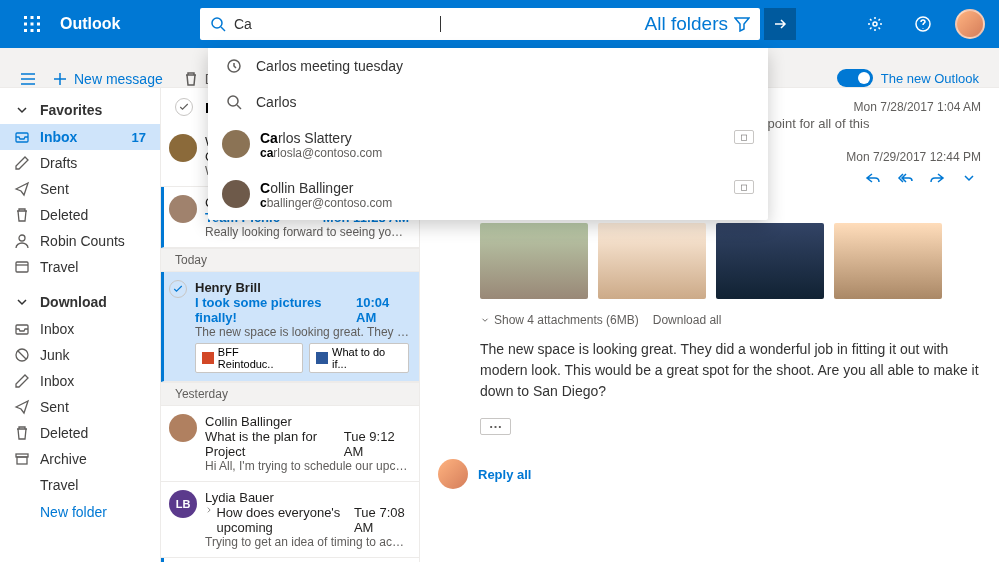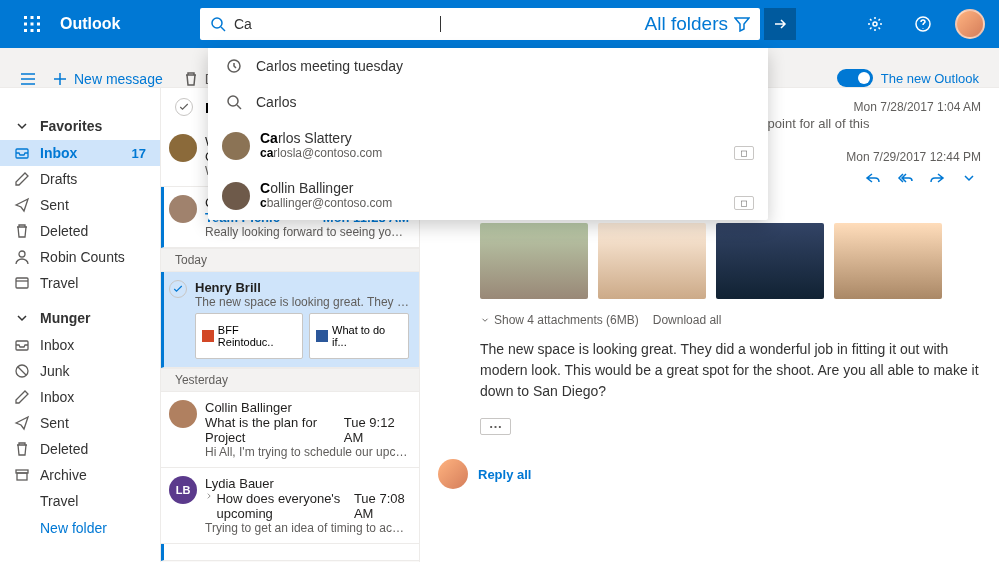--- a/index.html
+++ b/index.html
@@ -26,21 +26,21 @@
 .cmdbar { height: 40px; background: #f3f2f1; border-bottom: 1px solid #edebe9; display: flex; align-items: flex-end; padding: 0 12px; font-size: 14px; color: #333; }
 .hamburger { width: 32px; display:flex; justify-content:center; cursor:pointer; }
 .newmsg { color: #0078d4; display: flex; align-items: center; gap: 6px; cursor:pointer; padding: 0 8px; }
 .cmd-del { display: flex; align-items: center; gap: 6px; margin-left: 12px; cursor:pointer; color:#605e5c;}
 .toggle-wrap { margin-left: auto; display: flex; align-items: center; gap: 8px; font-size: 13px; color: #0078d4; padding-right: 8px;}
 .toggle { width: 36px; height: 18px; background: #0078d4; border-radius: 10px; position: relative; cursor:pointer; }
 .toggle::after { content:''; position:absolute; width:12px; height:12px; background:#fff; border-radius:50%; top:3px; right:3px; }
 
 
 .body { display: flex; height: calc(100% - 88px); }
-.nav { width: 160px; padding: 8px 0; font-size: 14px; overflow:hidden;margin-top:16px; }
+.nav { width: 160px; padding: 8px 0; font-size: 14px; overflow:hidden; }
 .nav-header { display: flex; align-items: center; padding: 6px 14px; font-weight: 600; color: #333; cursor:pointer; }
 .nav-header svg { margin-right: 10px; }
 .nav-item { display: flex; align-items: center; padding: 5px 14px; color: #333; cursor:pointer; }
 .nav-item svg { margin-right: 10px; width:16px; height:16px; stroke:#605e5c; fill:none; stroke-width:1.3;}
 .nav-item.active { background: #cfe4fa; color: #0078d4; font-weight:600;}
 .nav-item.active svg { stroke:#0078d4; }
 .nav-count { margin-left: auto; font-size: 13px; }
 .nav-link { color: #0078d4; padding: 6px 14px 6px 40px; cursor:pointer; font-size:14px;}
 
 .msglist { width: 260px; border-left: 1px solid #edebe9; border-right: 1px solid #edebe9; overflow-y: hidden; font-size: 13px; background:#faf9f8;}
@@ -50,21 +50,21 @@
 .msg { display: flex; padding: 8px 10px 8px 8px; border-bottom: 1px solid #edebe9; cursor:pointer; background:#fff; position:relative;}
 .msg.selected { background: #cfe4fa; border-left: 3px solid #0078d4; padding-left:5px;}
 .msg.unread { border-left: 3px solid #0078d4; padding-left:5px;}
 .msg-avatar { width: 28px; height: 28px; border-radius: 50%; background: #8b7355; flex-shrink: 0; margin-right: 8px; font-size:11px; color:#fff; display:flex; align-items:center; justify-content:center; font-weight:600;}
 .msg-body { flex: 1; min-width: 0; }
 .msg-from { font-size: 13px; color: #201f1e; display:flex; justify-content:space-between; align-items:baseline;}
 .msg-subj { font-size: 13px; color: #201f1e; display:flex; justify-content:space-between;}
 .msg-subj.unread { color: #0078d4; font-weight: 600; }
 .msg-prev { font-size: 12px; color: #605e5c; white-space: nowrap; overflow: hidden; text-overflow: ellipsis; }
 .msg-attach { display:flex; gap:6px; margin-top:4px;}
-.attach-chip { border:1px solid #c8c6c4; background:#fff; border-radius:2px; padding:10px 6px; font-size:11px; display:flex; align-items:center; gap:4px; cursor:pointer;}
+.attach-chip { border:1px solid #c8c6c4; background:#fff; border-radius:2px; padding:2px 6px; font-size:11px; display:flex; align-items:center; gap:4px; cursor:pointer;}
 .ppt-ico { width:12px; height:12px; background:#d24726;}
 .doc-ico { width:12px; height:12px; background:#2b579a;}
 .pin-ico { position:absolute; top:8px; right:10px; color:#0078d4;}
 
 .reading { flex: 1; overflow: hidden; padding: 12px 18px; font-size: 13px; color:#333; background:#fff;}
 .thread-item { display: flex; gap: 10px; margin-bottom: 18px; }
 .thread-avatar { width: 32px; height: 32px; border-radius: 50%; flex-shrink:0; }
 .thread-head { display:flex; justify-content:space-between; align-items:flex-start;}
 .thread-from { color: #0078d4; font-weight: 600; font-size: 14px; }
 .thread-date { color: #605e5c; font-size: 12px; }
@@ -76,21 +76,21 @@
 .t1{background:linear-gradient(#bca,#987);} .t2{background:linear-gradient(#fed,#ca8);} .t3{background:linear-gradient(#346,#123);} .t4{background:linear-gradient(#fdb,#a86);}
 .attach-line { font-size: 12px; color: #605e5c; display:flex; align-items:center; gap:14px;}
 .attach-line span:first-child{display:flex;align-items:center;gap:4px;}
 .msg-text { margin-top: 12px; line-height: 1.5; font-size:14px; color:#333;}
 .more-btn{ border:1px solid #c8c6c4; border-radius:2px; padding:0 8px; color:#605e5c; margin-top:16px; cursor:pointer; font-weight:bold; display:inline-block;}
 .replyall { display:flex; align-items:center; gap:10px; margin-top:24px;}
 .replyall a{color:#0078d4; font-weight:600; cursor:pointer;}
 
 
 .suggest { position: absolute; top: 48px; left: 208px; width: 560px; background: #fff; box-shadow: 0 6px 18px rgba(0,0,0,.2); z-index: 100; border-radius: 0 0 2px 2px; }
-.sug-row { display: flex; align-items: flex-end; padding: 10px 14px; cursor:pointer; font-size:14px; color:#333;}
+.sug-row { display: flex; align-items: flex-start; padding: 10px 14px; cursor:pointer; font-size:14px; color:#333;}
 .sug-ico { width: 24px; display: flex; justify-content: center; margin-right: 10px; color:#605e5c;}
 .sug-avatar { width: 28px; height: 28px; border-radius: 50%; background: #8b7355; margin-right: 10px; }
 .sug-sub { font-size: 12px; color: #605e5c; }
 .sug-card { margin-left:auto; border:1px solid #c8c6c4; width:20px; height:14px; border-radius:2px; display:flex; align-items:center; justify-content:center; font-size:9px; color:#605e5c;}
 .hl{font-weight:600; color:#000;}
 
 svg.ico { width:16px; height:16px; stroke:currentColor; fill:none; stroke-width:1.5; }
 </style>
 </head>
 <body>
@@ -223,21 +223,21 @@
           <rect x="2" y="3" width="12" height="10" rx="1"></rect>
           <path d="M2 6h12"></path>
         </svg>
         <span>Travel</span>
       </div>
 
     <div class="nav-header" style="margin-top:8px">
         <svg class="ico" viewBox="0 0 16 16">
           <path d="M4 6l4 4 4-4"></path>
         </svg>
-        <span>Munger</span>
+        <span>Download</span>
       </div>
     <div class="nav-item">
         <svg viewBox="0 0 16 16">
           <rect x="2" y="4" width="12" height="9" rx="1"></rect>
           <path d="M2 8h3l1 2h4l1-2h3"></path>
         </svg>
         <span>Inbox</span>
       </div>
     <div class="nav-item">
         <svg viewBox="0 0 16 16">
@@ -316,20 +316,24 @@
     <div class="group-label">Today</div>
     <div class="msg selected">
       <span class="list-check" style="margin-right:8px;width:18px;height:18px">
           <svg class="ico" viewBox="0 0 16 16" style="stroke:#0078d4;width:12px;height:12px">
             <path d="M3 8l3 3 7-7"></path>
           </svg>
         </span>
       <div class="msg-body">
           <div class="msg-from">
             <span style="font-weight:600">Henry Brill</span>
+          </div>
+          <div class="msg-subj unread">
+            <span>I took some pictures finally!</span>
+            <span class="time" style="color:#0078d4">10:04 AM</span>
           </div>
           <div class="msg-prev">The new space is looking great. They did a</div>
       <div class="msg-attach">
             <div class="attach-chip">
               <span class="ppt-ico"></span>
               <span>BFF Reintoduc..</span>
             </div>
             <div class="attach-chip">
               <span class="doc-ico"></span>
               <span>What to do if...</span>

